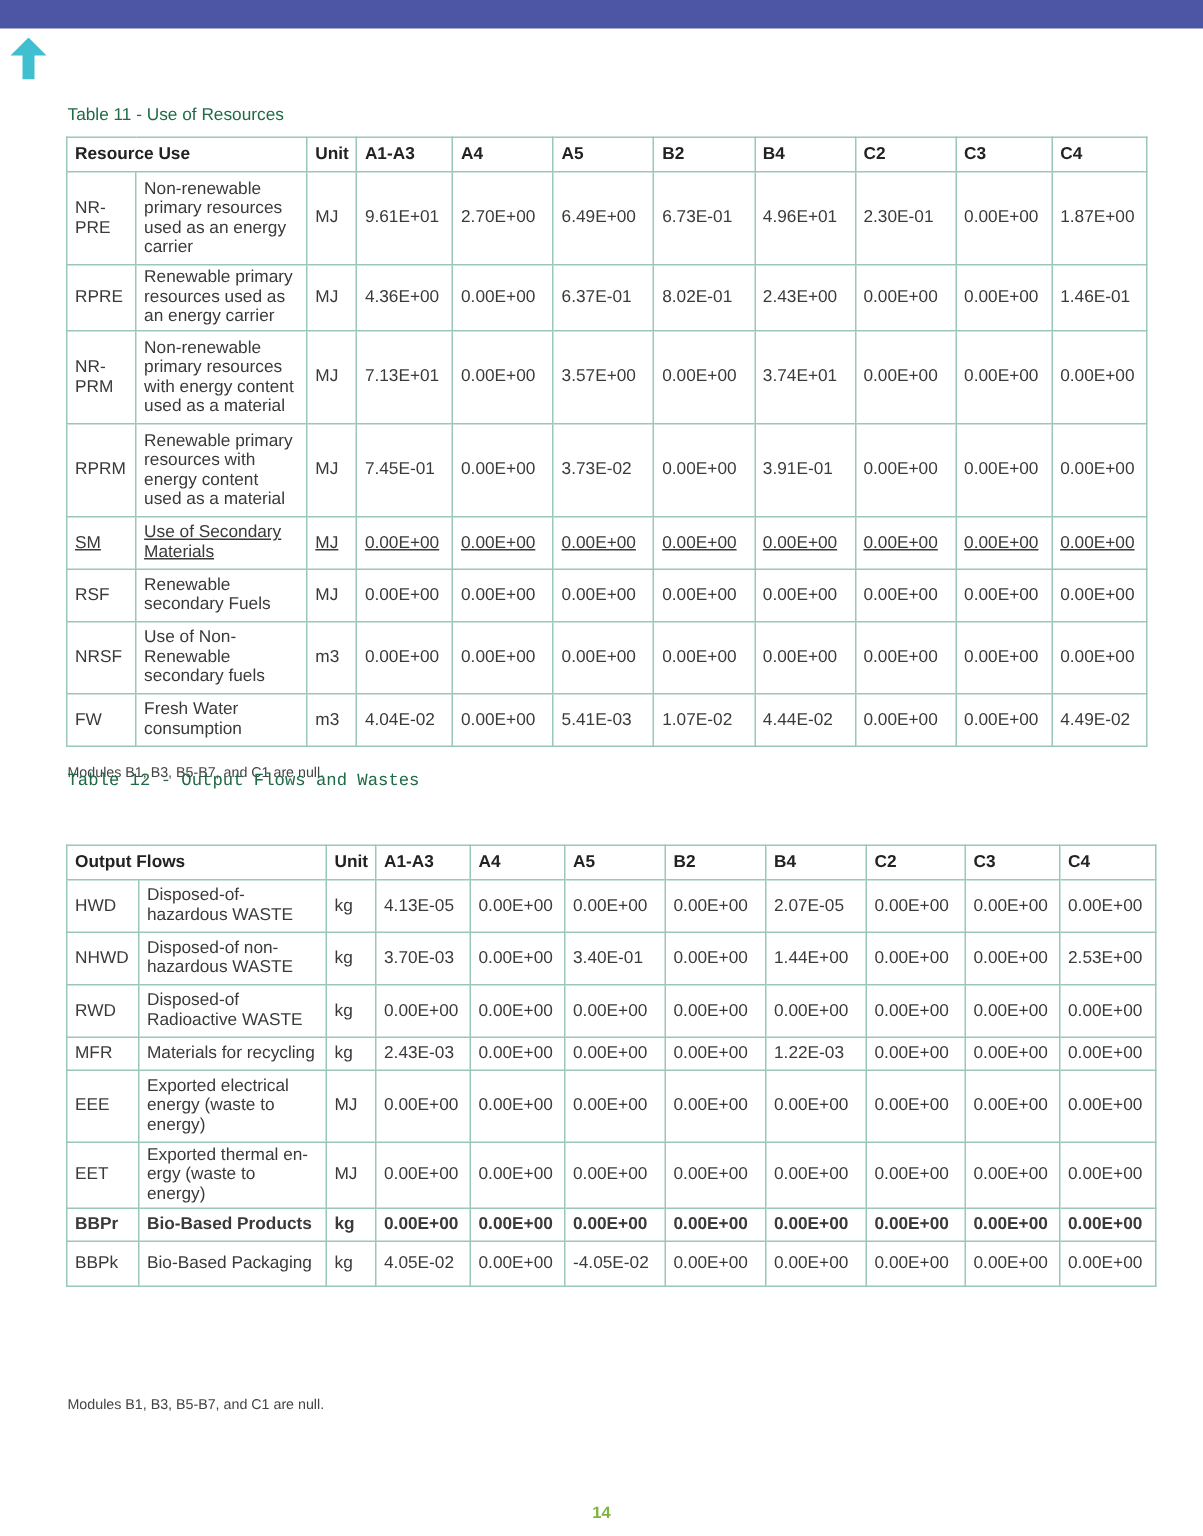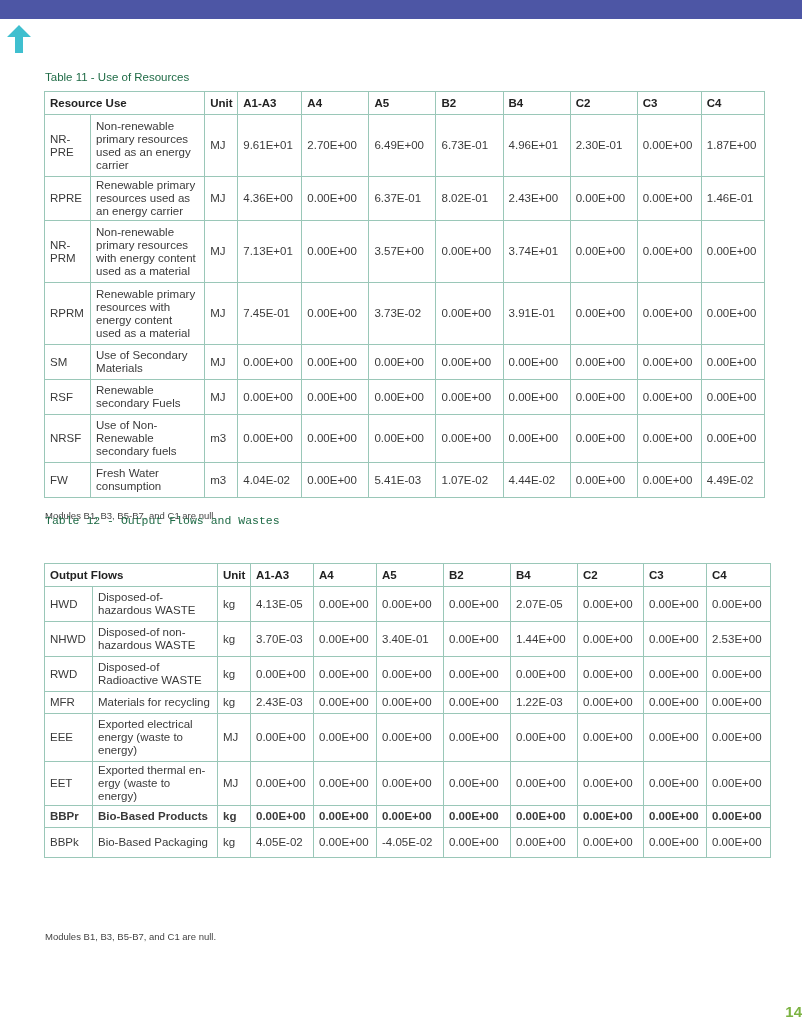--- a/index.html
+++ b/index.html
@@ -20,21 +20,21 @@
   }
   table.epd th, table.epd td {
     border: 1px solid #9ac7b8; padding: 2px 5px; vertical-align: middle;
     line-height: 13px;
   }
   table.epd th { font-weight: bold; color: #222; text-align: left; height: 18px; }
   table.epd td.num { text-align: left; white-space: nowrap; }
   .note { position: absolute; left: 45px; font-size: 9.5px; color: #444; }
   .page-num {
     position: absolute; left: 0; width: 802px; top: 1003px;
-    text-align: right; font-size: 15px; font-weight: bold; color: #7cb342;
+    text-align: center; font-size: 11px; font-weight: bold; color: #7cb342;
   }
 </style>
 </head>
 <body>
 
 <div class="topbar"></div>
 <svg class="up-arrow" viewBox="0 0 24 28">
   <polygon points="12,0 24,12 16,12 16,28 8,28 8,12 0,12" fill="#3fbfcf"></polygon>
 </svg>
 
@@ -113,21 +113,21 @@
         <td>MJ</td>
         <td class="num">7.45E-01</td>
         <td class="num">0.00E+00</td>
         <td class="num">3.73E-02</td>
         <td class="num">0.00E+00</td>
         <td class="num">3.91E-01</td>
         <td class="num">0.00E+00</td>
         <td class="num">0.00E+00</td>
         <td class="num">0.00E+00</td>
       </tr>
-      <tr style="height: 35px;">
+      <tr style="height: 35px; text-decoration: underline;">
         <td>SM</td>
         <td>Use of Secondary Materials</td>
         <td>MJ</td>
         <td class="num">0.00E+00</td>
         <td class="num">0.00E+00</td>
         <td class="num">0.00E+00</td>
         <td class="num">0.00E+00</td>
         <td class="num">0.00E+00</td>
         <td class="num">0.00E+00</td>
         <td class="num">0.00E+00</td>

